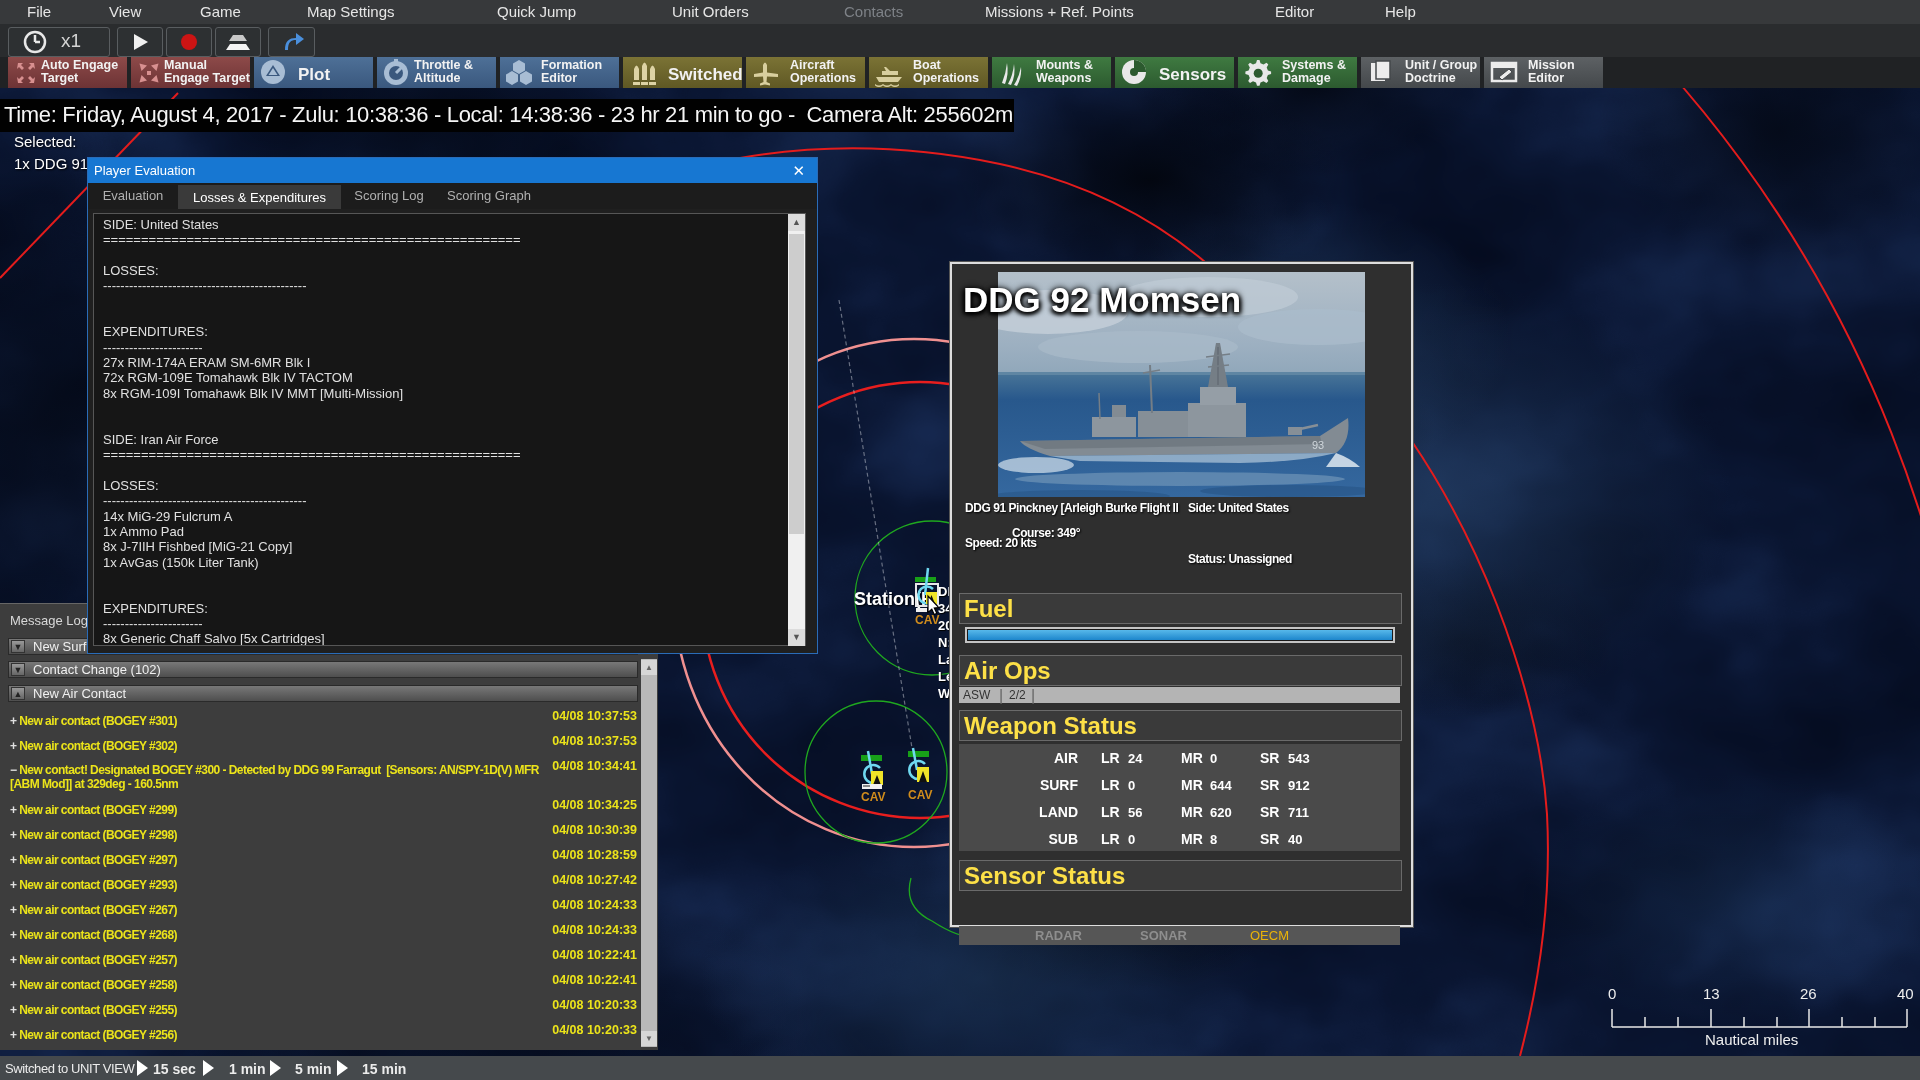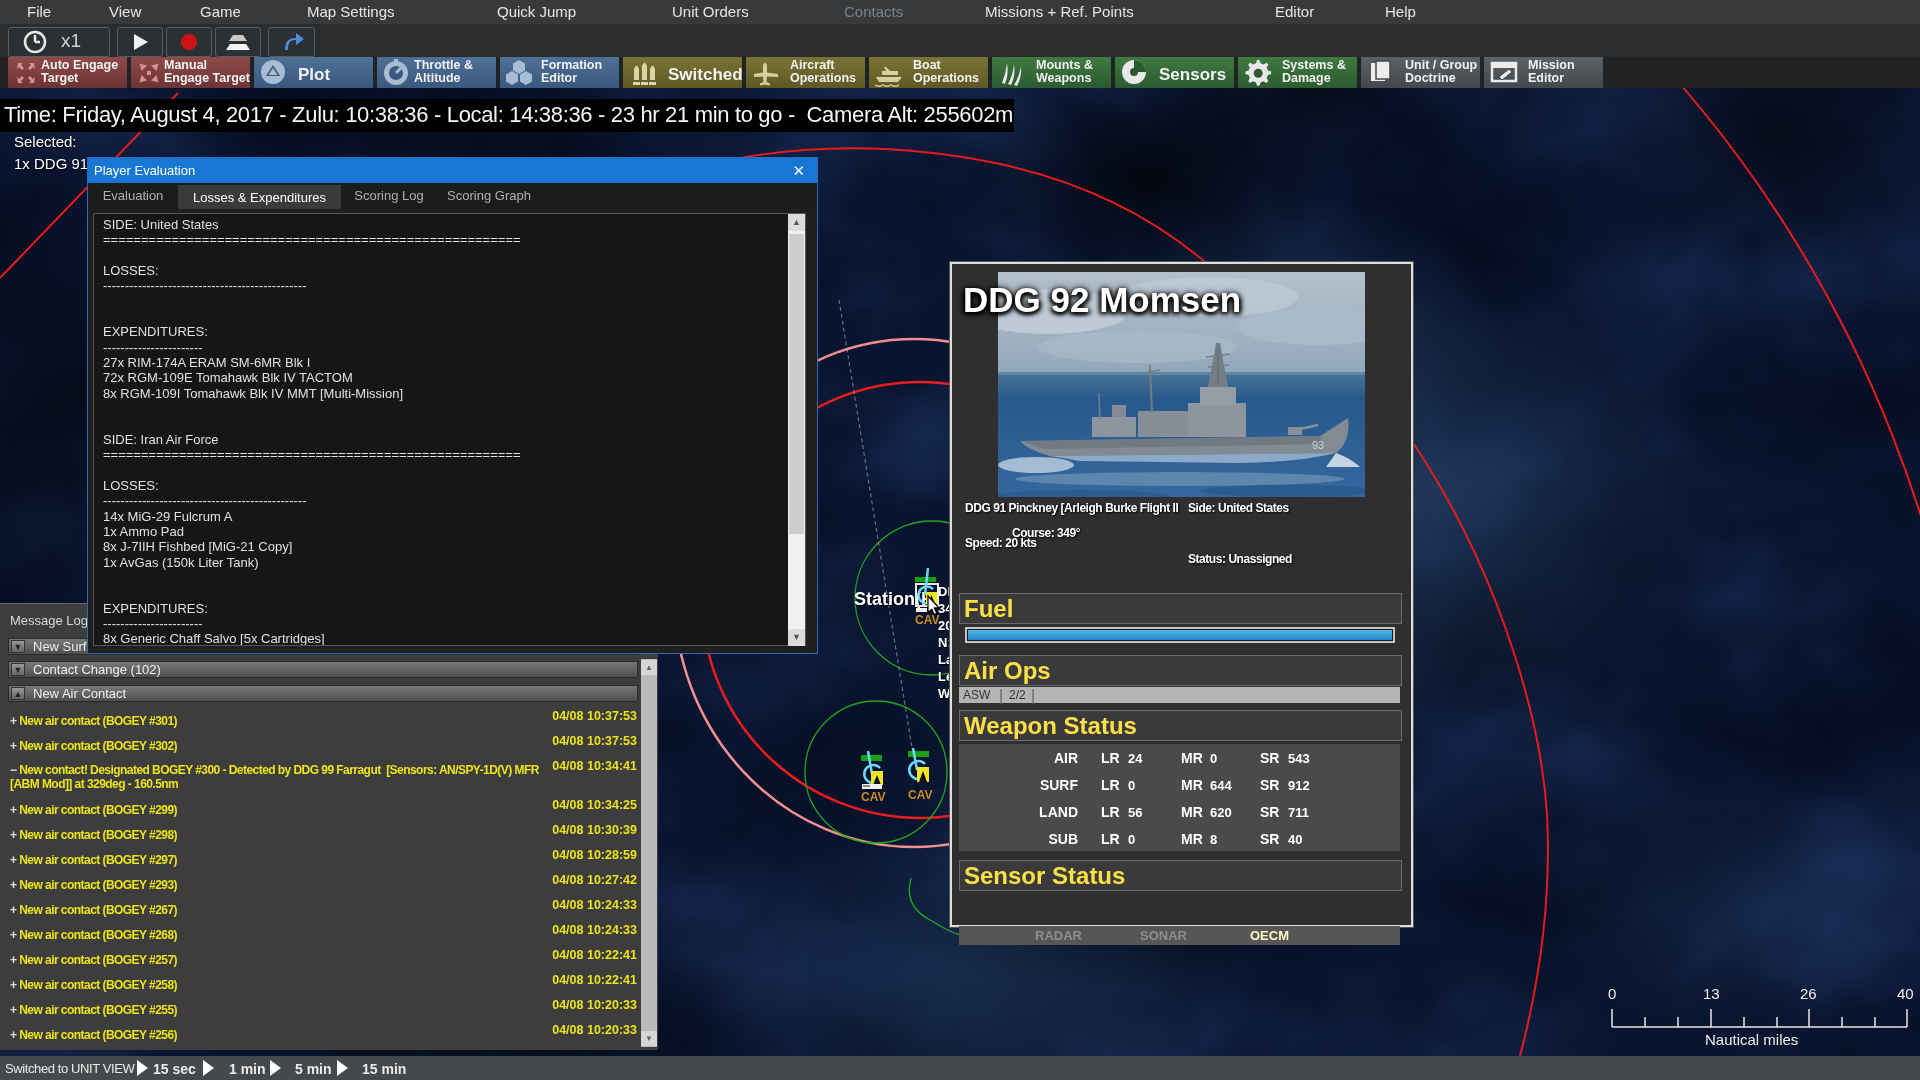--- a/index.html
+++ b/index.html
@@ -267,21 +267,21 @@
     <div class="wlbl" style="left:149px;top:567px;">LR</div>
       <div class="wnum" style="left:176px;top:568px;">0</div>
     <div class="wlbl" style="left:229px;top:567px;">MR</div>
       <div class="wnum" style="left:258px;top:568px;">8</div>
     <div class="wlbl" style="left:308px;top:567px;">SR</div>
       <div class="wnum" style="left:336px;top:568px;">40</div>
     <div class="sechead" style="top:596px;">Sensor Status</div>
     <div style="position:absolute;left:7px;top:630px;width:441px;height:19px;background:#565656;margin-top:32px;">
       <span style="position:absolute;left:76px;top:2px;color:#8e8e8e;font-size:13px;font-weight:bold;">RADAR</span>
       <span style="position:absolute;left:181px;top:2px;color:#8e8e8e;font-size:13px;font-weight:bold;">SONAR</span>
-      <span style="position:absolute;left:291px;top:2px;color:#fef9c3;font-size:13px;font-weight:bold;">OECM</span>
+      <span style="position:absolute;left:291px;top:2px;color:#eab308;font-size:13px;font-weight:normal;">OECM</span>
     </div>
   </div>
 
   <div id="msglog">
     <div id="msghead">Message Log</div>
     <div class="grow" style="top:34px;">
         <span class="gbtn">▼</span>
         <span class="gt">New Surface Contact</span>
       </div>
     <div class="grow" style="top:57px;">

